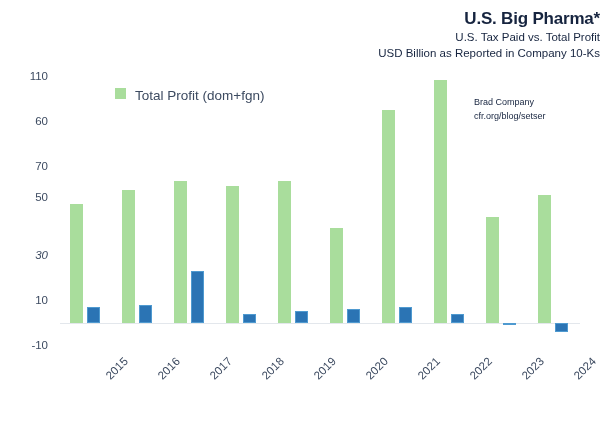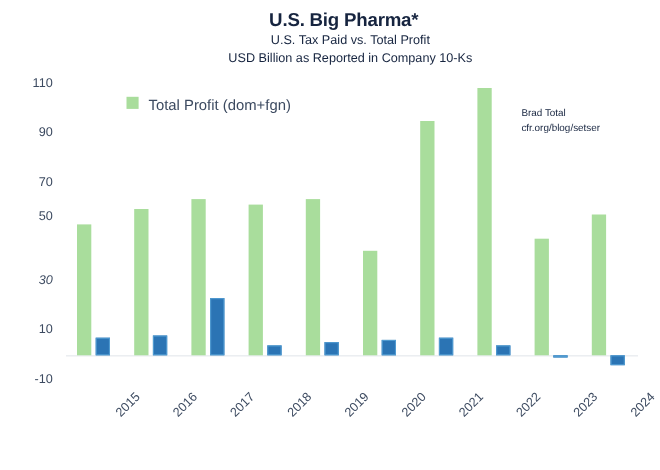--- a/index.html
+++ b/index.html
@@ -11,21 +11,21 @@
     width: 600px;
     height: 427px;
     font-family: "Liberation Sans", sans-serif;
     color: #1f2a44;
     overflow: hidden;
     position: relative;
   }
 
   
   #header {
-    text-align: center;
+    text-align: right;
     padding-top: 8px;
     padding-left: 25px;
   }
   #chart-title {
     font-size: 17px;
     font-weight: bold;
     color: #16243f;
     letter-spacing: -0.2px;
     line-height: 1.25;
   }
@@ -149,35 +149,35 @@
 </head>
 <body>
 
 <div id="header">
   <div id="chart-title">U.S. Big Pharma*</div>
   <div id="chart-subtitle-1">U.S. Tax Paid vs. Total Profit</div>
   <div id="chart-subtitle-2">USD Billion as Reported in Company 10-Ks</div>
 </div>
 
 <div id="attribution">
-  <div>Brad Total</div>
+  <div>Brad Company</div>
   <div>cfr.org/blog/setser</div>
 </div>
 
 <div id="legend">
   <div class="legend-item">
     <span class="legend-swatch" style="background: rgb(169, 221, 156);"></span>
     <span class="legend-label">Total Profit (dom+fgn)</span>
   </div>
 </div>
 
 <div id="plot-frame">
   <div id="y-axis-labels">
       <div class="tick" style="top: 0px;">110</div>
-      <div class="tick" style="top: 44.8333px;">90</div>
+      <div class="tick" style="top: 44.8333px;">60</div>
       <div class="tick" style="top: 89.6667px;">70</div>
       <div class="tick" style="top: 121px;">50</div>
       <div class="tick" style="top: 179.333px; font-style: italic;">30</div>
       <div class="tick" style="top: 224.167px;">10</div>
       <div class="tick" style="top: 269px;">-10</div>
     </div>
   <div id="plot-area">
     <div id="zero-line" style="top: 246.583px;"></div>
   <div class="group" style="left: 0px; width: 52px;">
         <div class="bar profit" title="Total Profit (dom+fgn) 2015: 53" style="left: 10px; top: 127.775px; height: 118.808px; background: rgb(169, 221, 156);"></div>

